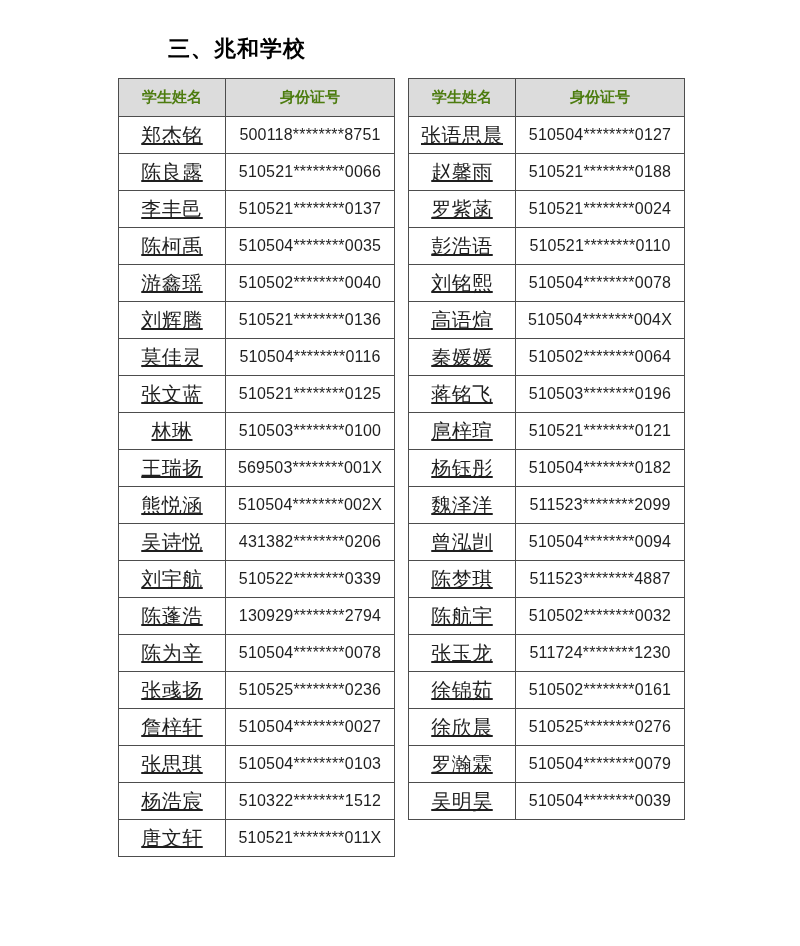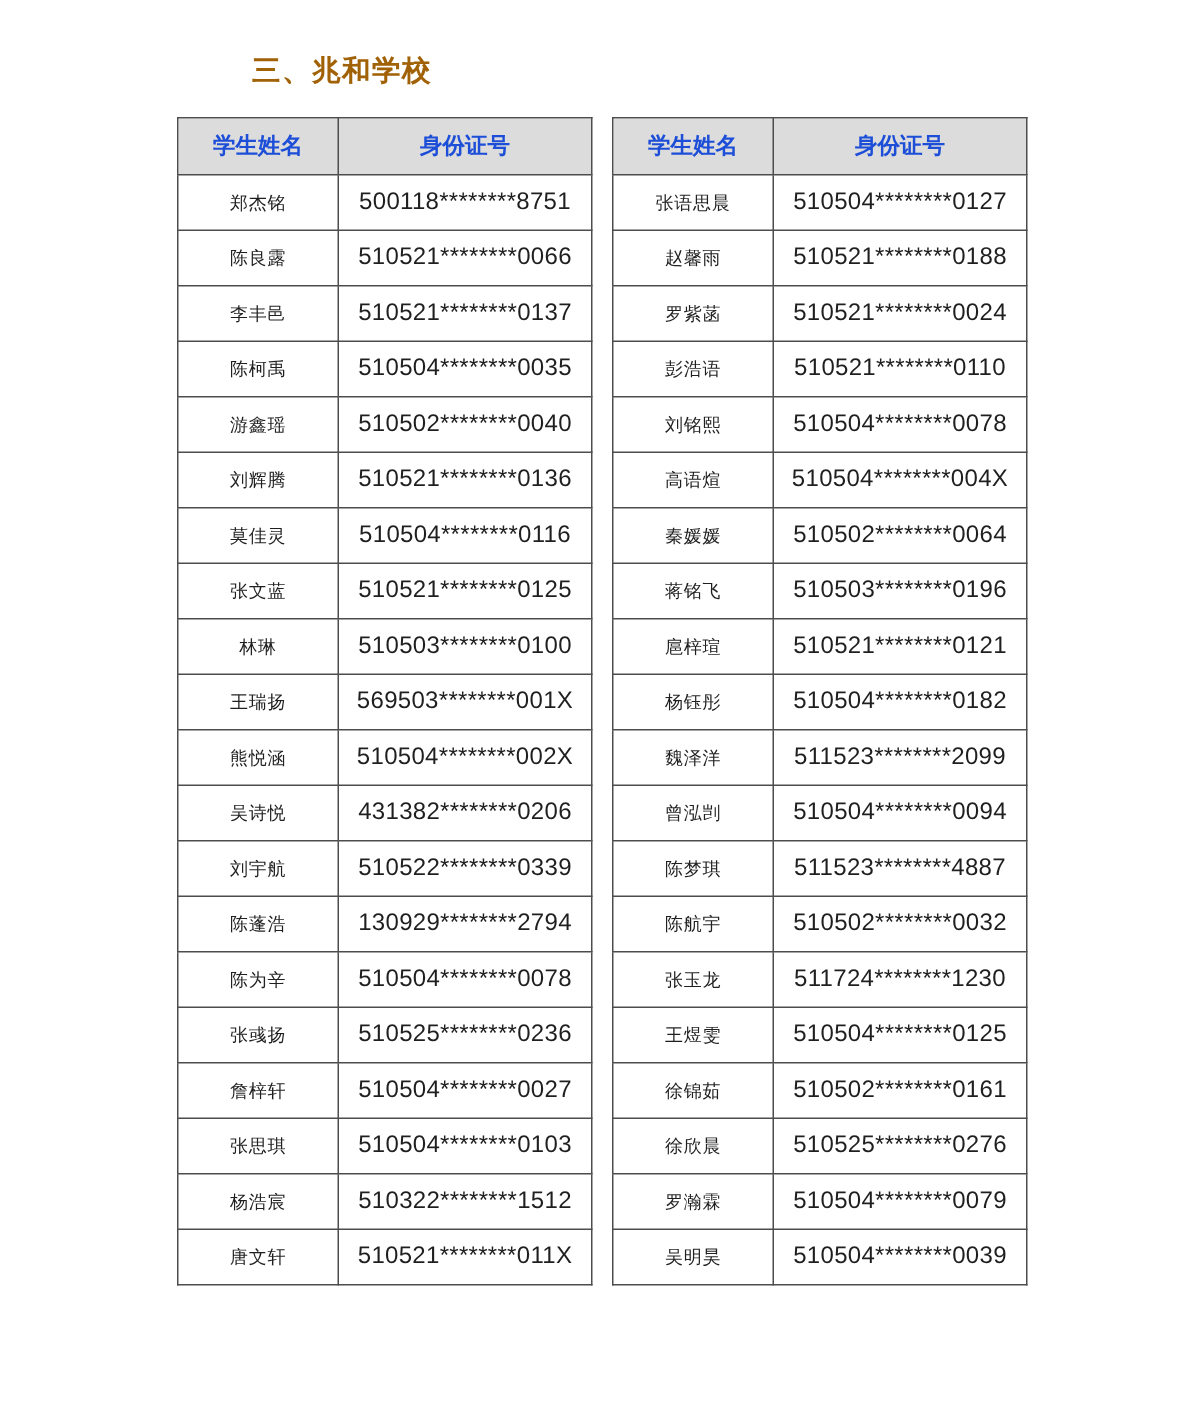--- a/index.html
+++ b/index.html
@@ -12,23 +12,23 @@
     background: #ffffff;
     position: relative;
     font-family: "Liberation Sans", "DejaVu Sans", sans-serif;
     color: #1f1f1f;
     overflow: hidden;
   }
   .doc-title {
     position: absolute;
     left: 168px;
     top: 34px;
-    font-size: 19px;
+    font-size: 22px;
     font-weight: bold;
-    color: #a16207;
+    color: #000000;
     letter-spacing: 1px;
     white-space: nowrap;
   }
   table.student-table {
     position: absolute;
     top: 78px;
     border-collapse: collapse;
     table-layout: fixed;
     width: 276px;
   }
@@ -41,31 +41,32 @@
     vertical-align: middle;
     padding: 0;
     overflow: hidden;
     white-space: nowrap;
   }
   table.student-table th {
     background: #dcdcdc;
     height: 37px;
     font-size: 15px;
     font-weight: bold;
-    color: #1d4ed8;
+    color: #4d7c0f;
   }
   table.student-table td {
     height: 36px;
     background: #ffffff;
   }
   col.name-col { width: 107px; }
   col.id-col   { width: 169px; }
   td.name-cell {
-    font-size: 12px;
+    font-size: 20px;
     letter-spacing: 0.5px;
+    text-decoration: underline;
   }
   td.id-cell {
     font-size: 16px;
     letter-spacing: 0.2px;
   }
 </style>
 </head>
 <body>
 
 <div class="doc-title">三、兆和学校</div>
@@ -268,24 +269,20 @@
   <tr>
     <td class="name-cell">陈航宇</td>
     <td class="id-cell">510502********0032</td>
   </tr>
 
   <tr>
     <td class="name-cell">张玉龙</td>
     <td class="id-cell">511724********1230</td>
   </tr>
 
-  <tr>
-    <td class="name-cell">王煜雯</td>
-    <td class="id-cell">510504********0125</td>
-  </tr>
 
   <tr>
     <td class="name-cell">徐锦茹</td>
     <td class="id-cell">510502********0161</td>
   </tr>
 
   <tr>
     <td class="name-cell">徐欣晨</td>
     <td class="id-cell">510525********0276</td>
   </tr>

